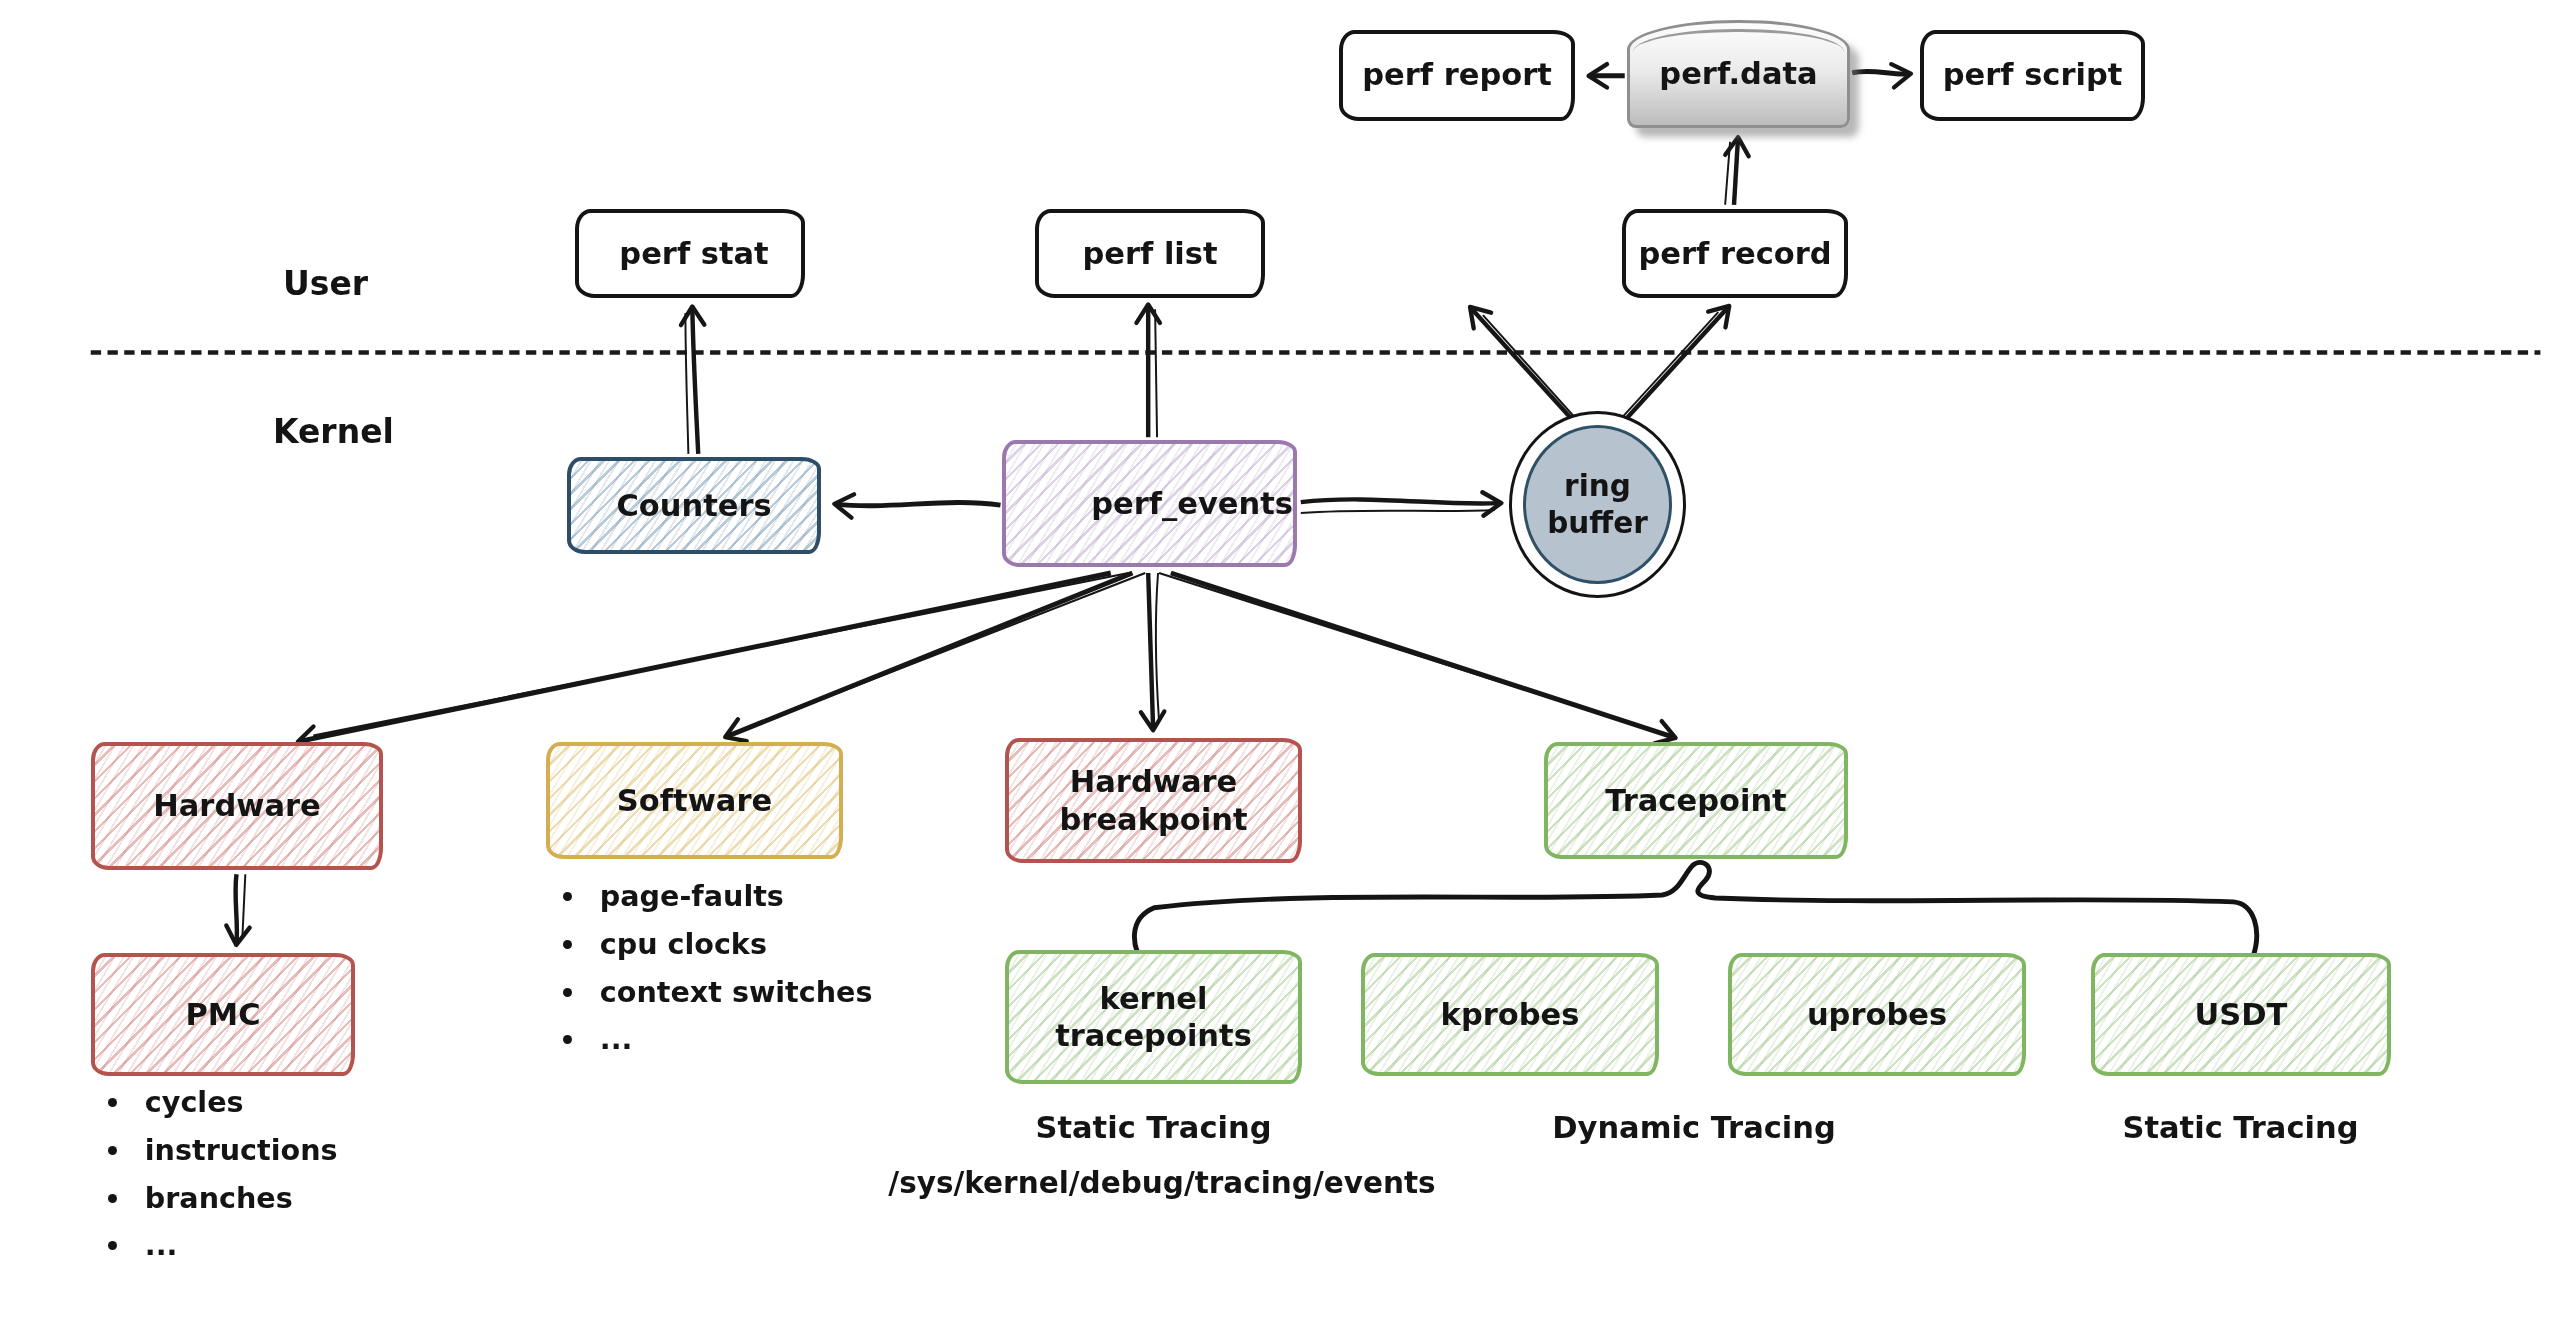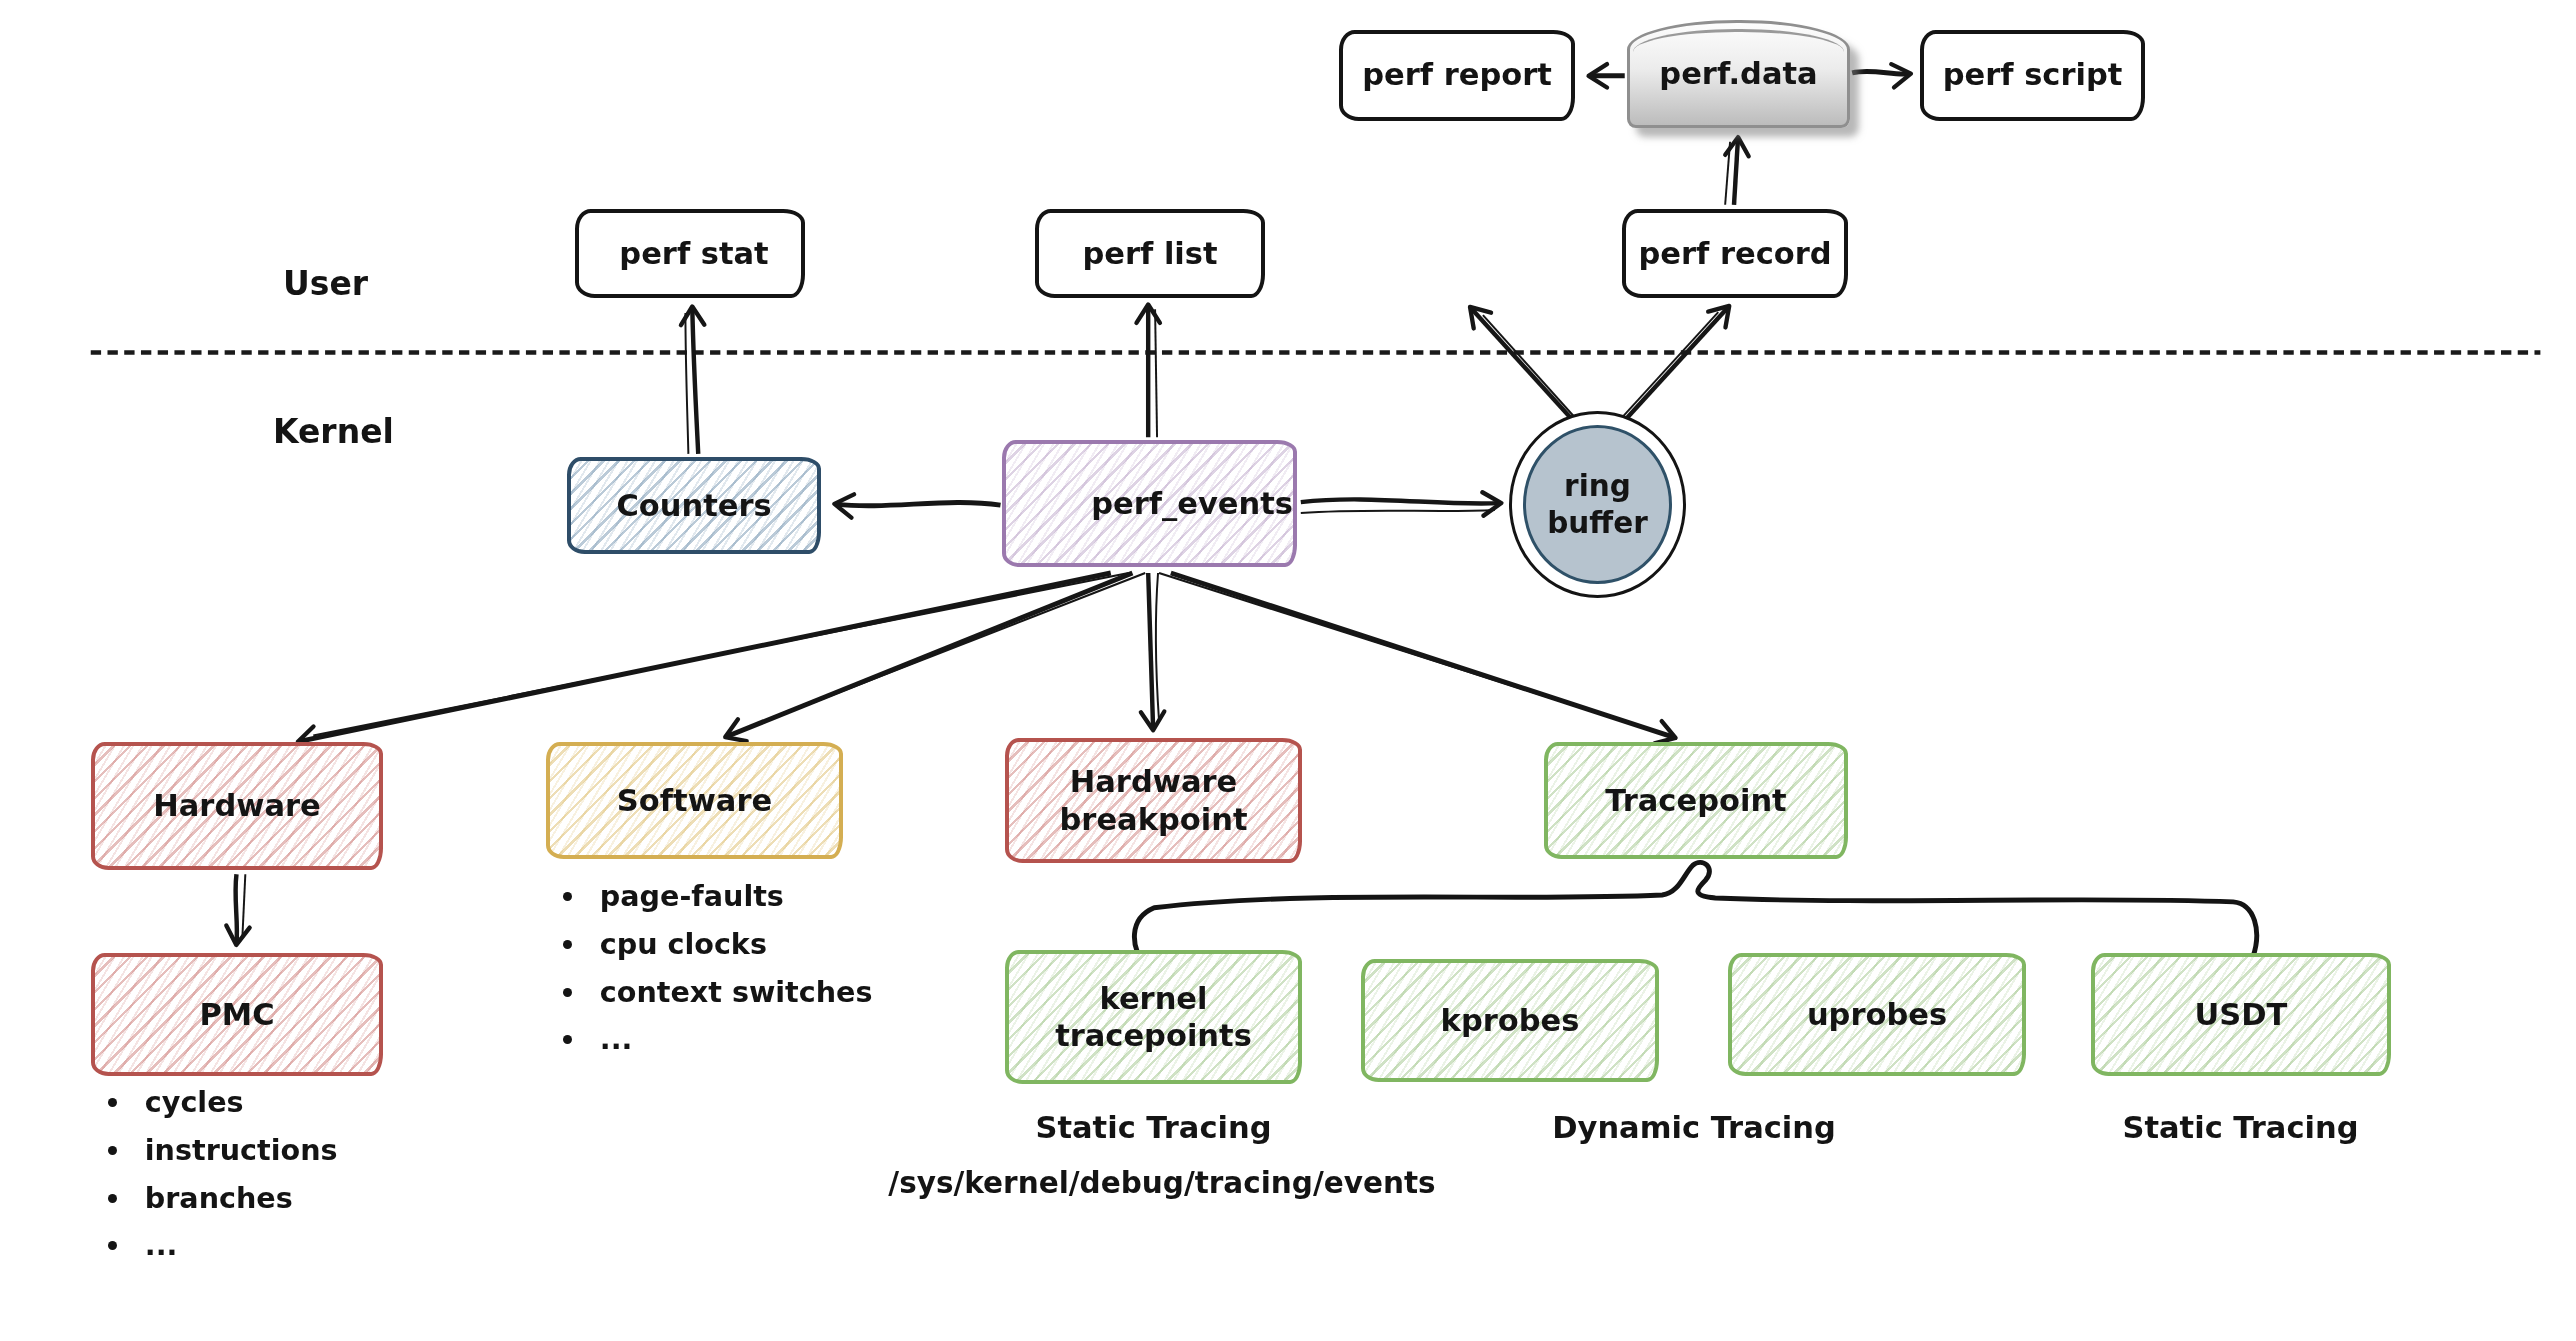--- a/index.html
+++ b/index.html
@@ -227,29 +227,29 @@
     <span>Software</span>
   </div>
   <div class="node hatch-red" style="left:1005px; top:738px; width:297px; height:125px;">
     <span>Hardware
 breakpoint</span>
   </div>
   <div class="node hatch-green" style="left:1544px; top:742px; width:304px; height:117px;">
     <span>Tracepoint</span>
   </div>
 
-  <div class="node hatch-red" style="left:91px; top:953px; width:292px; height:123px;">
+  <div class="node hatch-red" style="left:91px; top:953px; width:264px; height:123px;">
     <span>PMC</span>
   </div>
 
   <div class="node hatch-green" style="left:1005px; top:950px; width:297px; height:134px;">
     <span>kernel
 tracepoints</span>
   </div>
-  <div class="node hatch-green" style="left:1361px; top:953px; width:298px; height:123px;margin-top:6px;">
+  <div class="node hatch-green" style="left:1361px; top:953px; width:298px; height:123px;">
     <span>kprobes</span>
   </div>
   <div class="node hatch-green" style="left:1728px; top:953px; width:298px; height:123px;">
     <span>uprobes</span>
   </div>
   <div class="node hatch-green" style="left:2091px; top:953px; width:300px; height:123px;">
     <span>USDT</span>
   </div>
 
   <ul class="bullets" style="left:553px; top:879px; width:423px;">

